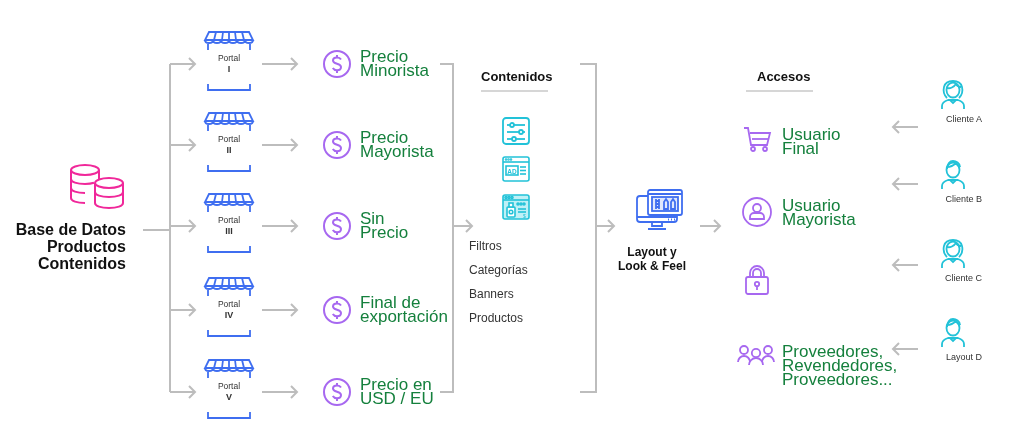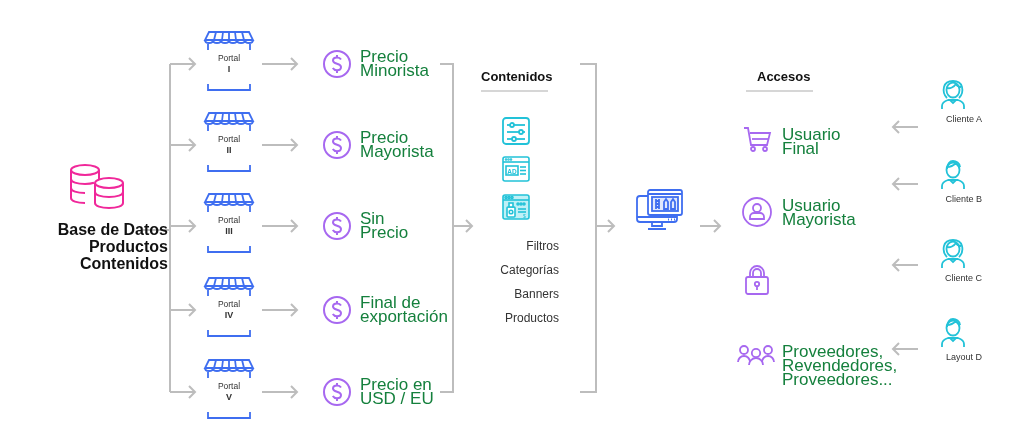--- a/index.html
+++ b/index.html
@@ -3,24 +3,24 @@
 <meta charset="utf-8">
 <style>
   html, body { margin: 0; padding: 0; background: #ffffff; }
   body { width: 1024px; height: 442px; position: relative; overflow: hidden;
          font-family: "Liberation Sans", "DejaVu Sans", sans-serif; color: #222; }
   #canvas { position: absolute; left: 0; top: 0; width: 1024px; height: 442px; }
   .abs { position: absolute; }
   .lbl { font-size: 17px; line-height: 14px; color: #15803d; white-space: nowrap; }
   .hdr { font-size: 13px; font-weight: bold; color: #111; }
   .small { font-size: 9px; color: #333; text-align: right; }
-  .db-label { font-size: 16px; font-weight: bold; line-height: 17px; text-align: right; color: #111; margin-left: 42px; }
+  .db-label { font-size: 16px; font-weight: bold; line-height: 17px; text-align: right; color: #111; }
   .portal-label { font-size: 8.5px; color: #333; text-align: center; width: 50px; line-height: 11px; }
   .portal-num { font-weight: bold; font-size: 9px; }
-  .cont-item { font-size: 12px; color: #333; text-align: right; width: 90px; }
+  .cont-item { font-size: 12px; color: #333; text-align: left; width: 90px; }
 </style>
 </head>
 <body>
 
 <div id="canvas">
   <svg id="lines" class="abs" width="1024" height="442" style="left:0;top:0">
       <line x1="143" y1="230" x2="170" y2="230" stroke="#bdbdbd" stroke-width="2"></line>
       <line x1="170" y1="64" x2="170" y2="392" stroke="#bdbdbd" stroke-width="2"></line>
       <line x1="170" y1="64" x2="195" y2="64" stroke="#bdbdbd" stroke-width="2"></line>
       <polyline points="189,58 195,64 189,70" fill="none" stroke="#bdbdbd" stroke-width="2"></polyline>
@@ -313,20 +313,24 @@
       <path d="M22 11v10M25 11v10M22 13h3M22 16h3M22 19h3"></path>
       <path d="M30 21v-7l2-3 2 3v7z"></path>
       <path d="M37 21v-7l2-3 2 3v7z"></path>
       <line x1="3" y1="29" x2="43" y2="29"></line>
       <path d="M18 34v4h10v-4M14 41h18"></path>
       <line x1="34" y1="31.5" x2="35" y2="31.5"></line>
         <line x1="37" y1="31.5" x2="38" y2="31.5"></line>
         <line x1="40" y1="31.5" x2="41" y2="31.5"></line>
     </svg>
   </div>
+  <div class="abs" style="left:612px;top:245px;width:80px;text-align:center;font-size:12px;font-weight:bold;line-height:14px;color:#111">
+    <div>Layout y</div>
+    <div>Look &amp; Feel</div>
+  </div>
 
   <div class="abs hdr" style="left:757px;top:69px">Accesos</div>
   <div class="abs" style="left:746px;top:90px;width:67px;height:2px;background:#d6d6d6"></div>
 
   <div class="abs" style="left:743px;top:125px">
     <svg width="30" height="28" viewBox="0 0 30 28" fill="none" stroke="#a768f0" stroke-width="1.8">
       <path d="M1 3h4l3 17h16l3-12H7"></path>
       <line x1="9" y1="14" x2="25" y2="14"></line>
       <circle cx="10" cy="24" r="2"></circle>
         <circle cx="22" cy="24" r="2"></circle>

